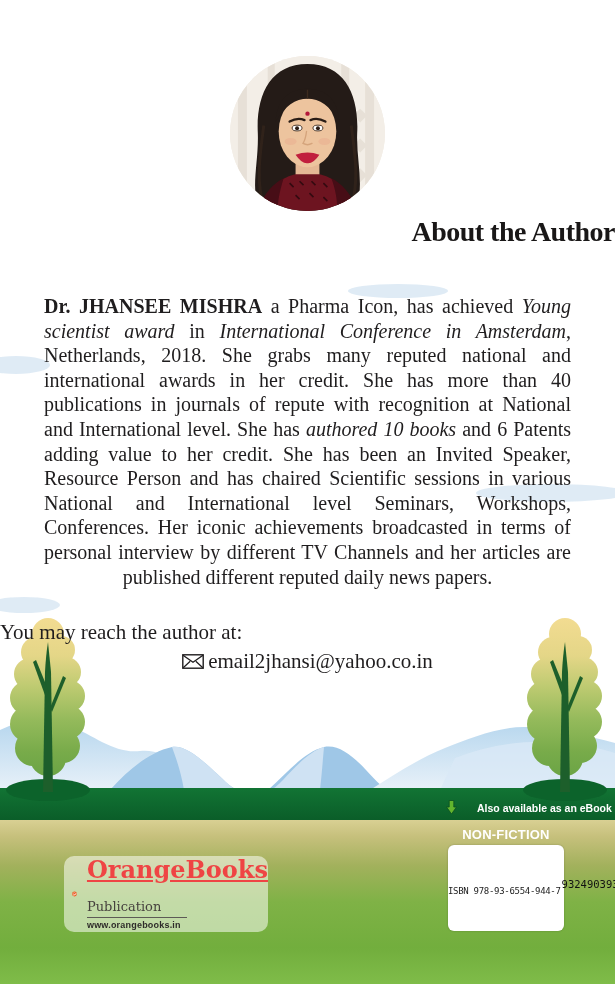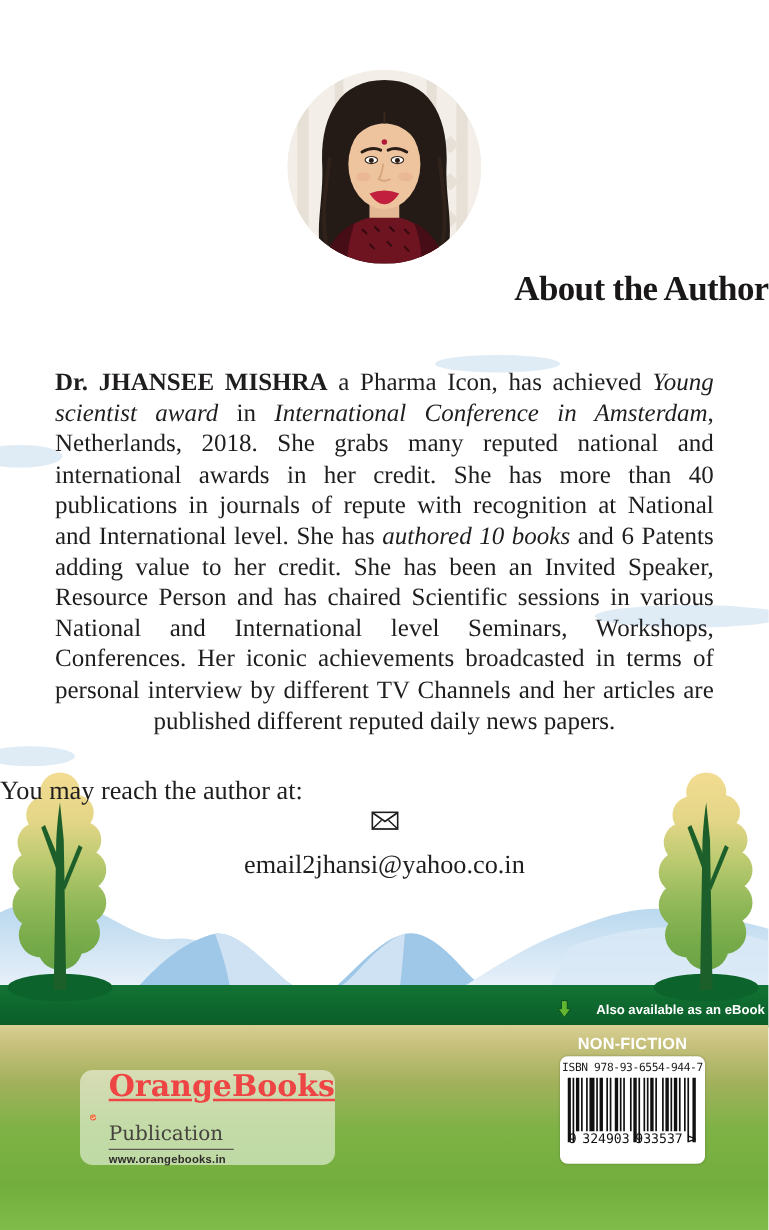--- a/index.html
+++ b/index.html
@@ -24,62 +24,62 @@
   #bio{
     position:absolute;left:44px;top:274px;width:527px;
     font-size:20px;line-height:24.6px;text-align:justify;text-align-last:center;
     color:#1f1d1e;z-index:3;
   }
   #bio .seg-bold{font-weight:700;}
   #bio .seg-italic{font-style:italic;}
   
   #contact{position:absolute;left:0;top:620px;width:615px;z-index:3;}
   #contact .line1{font-size:21px;}
-  #contact .line2{font-size:21px;margin-top:4px;display:flex;align-items:center;justify-content:center;gap:15px;flex-direction:column;}
+  #contact .line2{font-size:21px;margin-top:4px;display:flex;align-items:center;justify-content:center;gap:4px;}
   
   #landscape{position:absolute;left:0;top:600px;width:615px;height:384px;z-index:1;}
   
   #ebook-row{
     position:absolute;left:446px;top:800px;display:flex;align-items:center;gap:20px;z-index:4;
   }
   #ebook-row span{
     font-family:"Liberation Sans",sans-serif;font-size:10.5px;font-weight:700;color:#ffffff;
     white-space:nowrap;
   }
   #genre-badge{
     position:absolute;left:448px;top:825px;width:116px;height:18px;z-index:4;
     display:flex;align-items:center;justify-content:center;
     font-family:"Liberation Sans",sans-serif;font-size:13px;font-weight:700;color:#ffffff;
     letter-spacing:.2px;border-radius:1px;text-align:right;
   }
   #barcode-box{
     position:absolute;left:448px;top:845px;width:116px;height:86px;background:#ffffff;
     border-radius:6px;z-index:4;box-shadow:0 0 2px rgba(0,0,0,.25);
-    display:flex;flex-direction:column;align-items:center;
+    display:flex;align-items:center;
   }
   #isbn{
     font-family:"DejaVu Sans Mono",monospace;font-size:9px;letter-spacing:-0.3px;
     color:#1c1c1c;margin-top:5px;white-space:nowrap;
   }
   #barcode-bars{margin-top:2px;}
   #barcode-digits{
     width:104px;display:flex;justify-content:space-between;align-items:center;
     font-family:"DejaVu Sans Mono",monospace;font-size:10.5px;color:#111;margin-top:-9px;
     padding:0 1px;box-sizing:border-box;
   }
   #barcode-digits .g{background:transparent;}
   #barcode-digits .end{font-weight:700;}
   #publisher-box{
     position:absolute;left:64px;top:856px;width:204px;height:76px;z-index:4;
     background:rgba(252,254,248,0.55);border-radius:10px;
     display:flex;align-items:center;padding-left:8px;box-sizing:border-box;
   }
   #publisher-text{margin-left:10px;line-height:1;}
   #publisher-name{font-family:"DejaVu Serif",serif;font-size:24px;font-weight:700;color:#ef4444;text-decoration:underline;}
-  #publisher-division{font-family:"DejaVu Serif",serif;font-size:16px;color:#46423e;margin-top:18px;}
+  #publisher-division{font-family:"DejaVu Serif",serif;font-size:13px;color:#46423e;margin-top:18px;}
   #publisher-rule{width:100px;height:1px;background:#5d5a56;margin:4px 0 3px 0;}
   #publisher-site{font-family:"Liberation Sans",sans-serif;font-size:9px;font-weight:700;color:#2e2c2a;letter-spacing:.2px;}
 </style>
 </head>
 <body>
 
 <div id="cover">
 
   <div class="cloud" style="left:348px;top:284px;width:100px;height:14px;"></div>
   <div class="cloud" style="left:-18px;top:356px;width:68px;height:18px;"></div>

